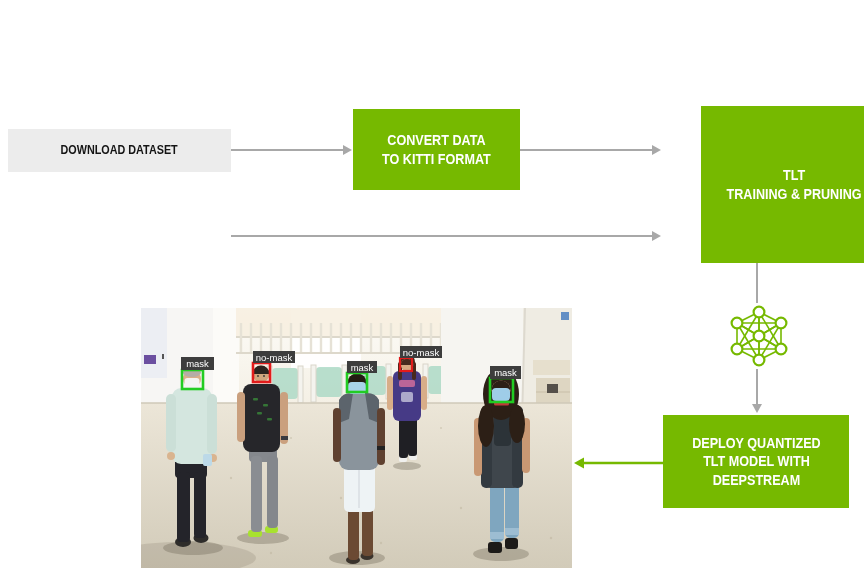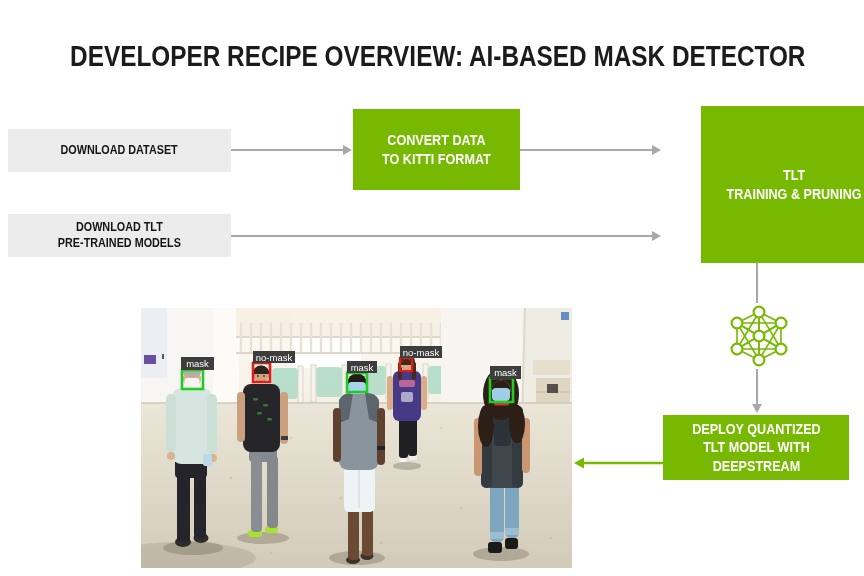--- a/index.html
+++ b/index.html
@@ -18,33 +18,30 @@
     text-align:center; font-weight:bold; line-height:1.3;
   }
   .node .inner { display:inline-block; transform:scaleX(0.9); transform-origin:center; }
   .node .l { display:block; white-space:nowrap; }
   .gray-node  { background:#ececec; color:#141414; font-size:12px; }
   .green-node { background:#76b900; color:#ffffff; font-size:14px; }
   .box-download-dataset { left:8px;   top:129px; width:223px; height:43px; }
   .box-download-models  { left:8px;   top:214px; width:223px; height:43px; }
   .box-convert          { left:353px; top:109px; width:167px; height:81px; }
   .box-training         { left:663px; top:106px; width:186px; height:157px;margin-left:38px; }
-  .box-deploy           { left:663px; top:415px; width:186px; height:65px; }
+  .box-deploy           { left:663px; top:415px; width:186px; height:93px; }
   .network-icon { position:absolute; left:727px; top:303px; width:64px; height:66px; }
   .photo { position:absolute; left:141px; top:308px; width:431px; height:260px; }
   .photo svg { display:block; }
 </style>
 </head>
 <body>
 
 <div class="canvas">
 
-  <div class="title">
-    <span class="squeeze">DEVELOPER RECIPE OVERVIEW: AI-BASED MASK DETECTOR</span>
-  </div>
 
   <svg class="connectors" viewBox="0 0 864 576">
     <g stroke="#a8a8a8" stroke-width="2" fill="#a8a8a8">
       <line x1="231" y1="150" x2="343" y2="150"></line>
       <polygon points="343,145 343,155 352,150" stroke="none"></polygon>
       <line x1="520" y1="150" x2="652" y2="150"></line>
       <polygon points="652,145 652,155 661,150" stroke="none"></polygon>
       <line x1="231" y1="236" x2="652" y2="236"></line>
       <polygon points="652,231 652,241 661,236" stroke="none"></polygon>
       <line x1="757" y1="263" x2="757" y2="404"></line>
@@ -55,26 +52,20 @@
       <polygon points="584,457.5 584,468.5 574,463" stroke="none"></polygon>
     </g>
   </svg>
 
   <div class="node gray-node box-download-dataset">
     <span class="inner">
         <span class="l">DOWNLOAD DATASET</span>
       </span>
   </div>
 
-  <div class="node gray-node box-download-models">
-    <span class="inner">
-      <span class="l">DOWNLOAD TLT</span>
-      <span class="l">PRE-TRAINED MODELS</span>
-    </span>
-  </div>
 
   <div class="node green-node box-convert">
     <span class="inner">
       <span class="l">CONVERT DATA</span>
       <span class="l">TO KITTI FORMAT</span>
     </span>
   </div>
 
   <div class="node green-node box-training">
     <span class="inner">

